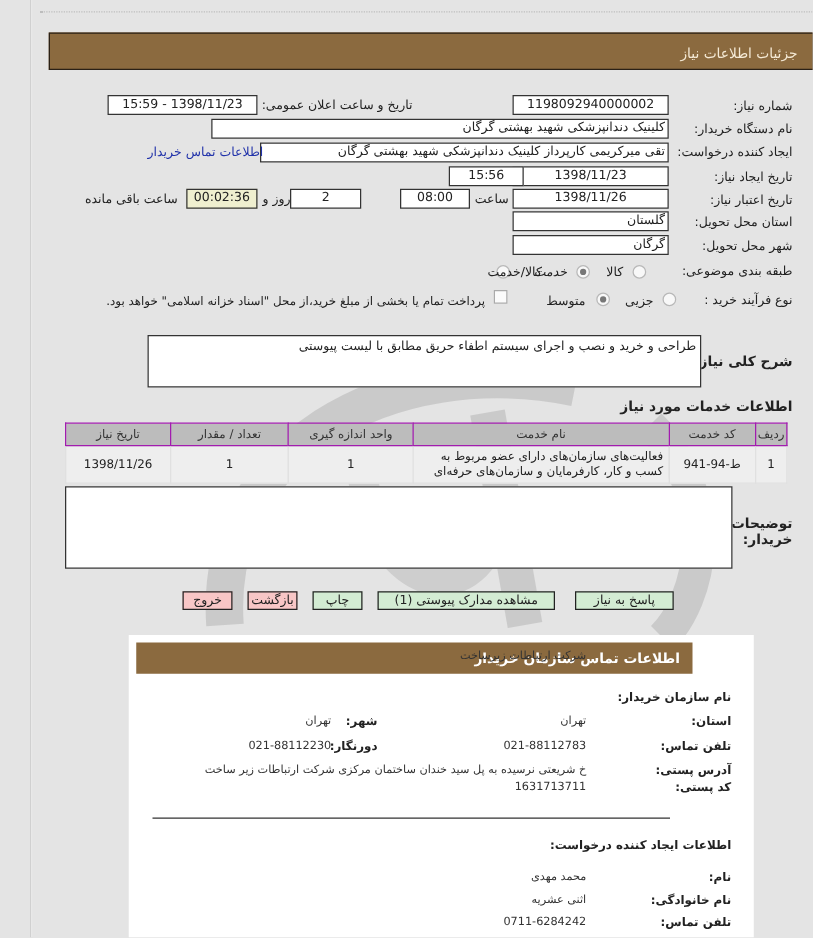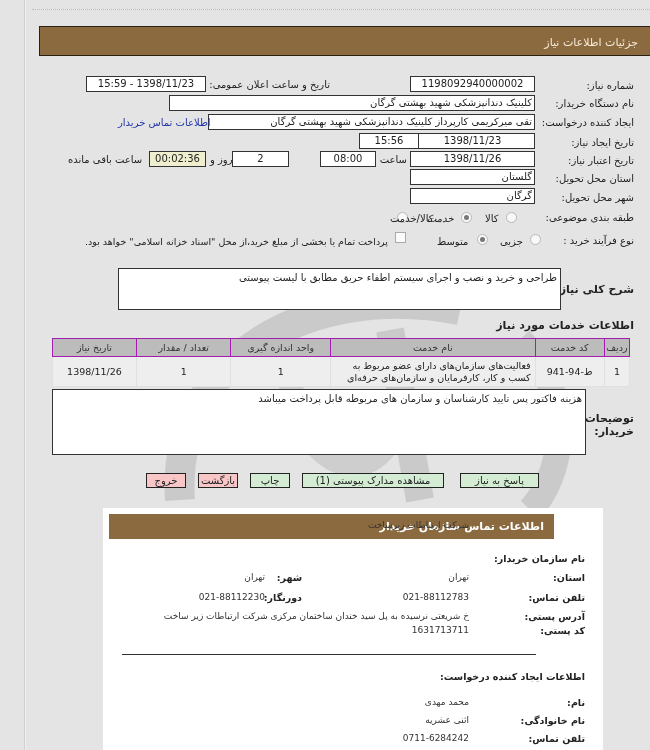--- a/index.html
+++ b/index.html
@@ -155,21 +155,20 @@
       <td style="text-align:right;padding-right:4px;">فعالیت‌های سازمان‌های دارای عضو مربوط به کسب و کار، کارفرمایان و سازمان‌های حرفه‌ای</td>
       <td>1</td>
       <td>1</td>
       <td>1398/11/26</td>
     </tr>
   </tbody>
 </table>
 
 <span class="lbl bold" style="right:16px;top:412px;white-space:normal;width:50px;">توضیحات خریدار:</span>
 <div class="textarea" style="left:52px;top:389px;width:534px;height:66px;">
-  <div>هزینه فاکتور پس تایید کارشناسان و سازمان های مربوطه قابل پرداخت میباشد</div>
 </div>
 
 <div class="btn green" style="left:460px;top:473px;width:79px;">پاسخ به نیاز</div>
 <div class="btn green" style="left:302px;top:473px;width:142px;">مشاهده مدارک پیوستی (1)</div>
 <div class="btn green" style="left:250px;top:473px;width:40px;">چاپ</div>
 <div class="btn pink" style="left:198px;top:473px;width:40px;">بازگشت</div>
 <div class="btn pink" style="left:146px;top:473px;width:40px;">خروج</div>
 
 <div class="contact-panel">
   <div class="contact-header">

